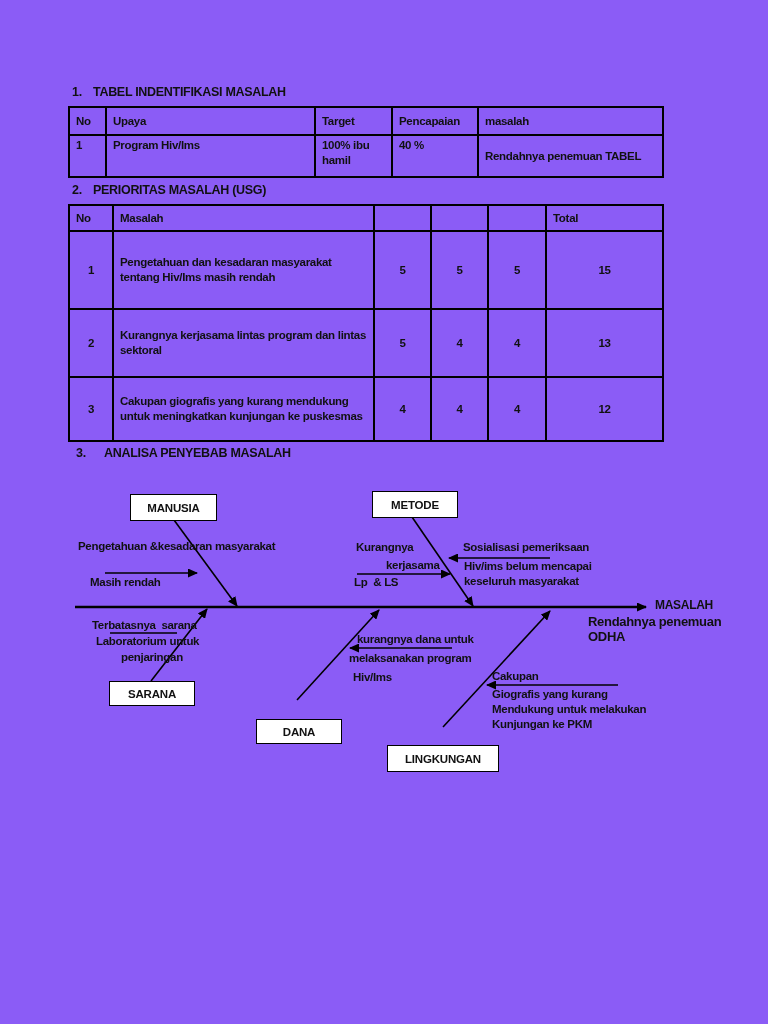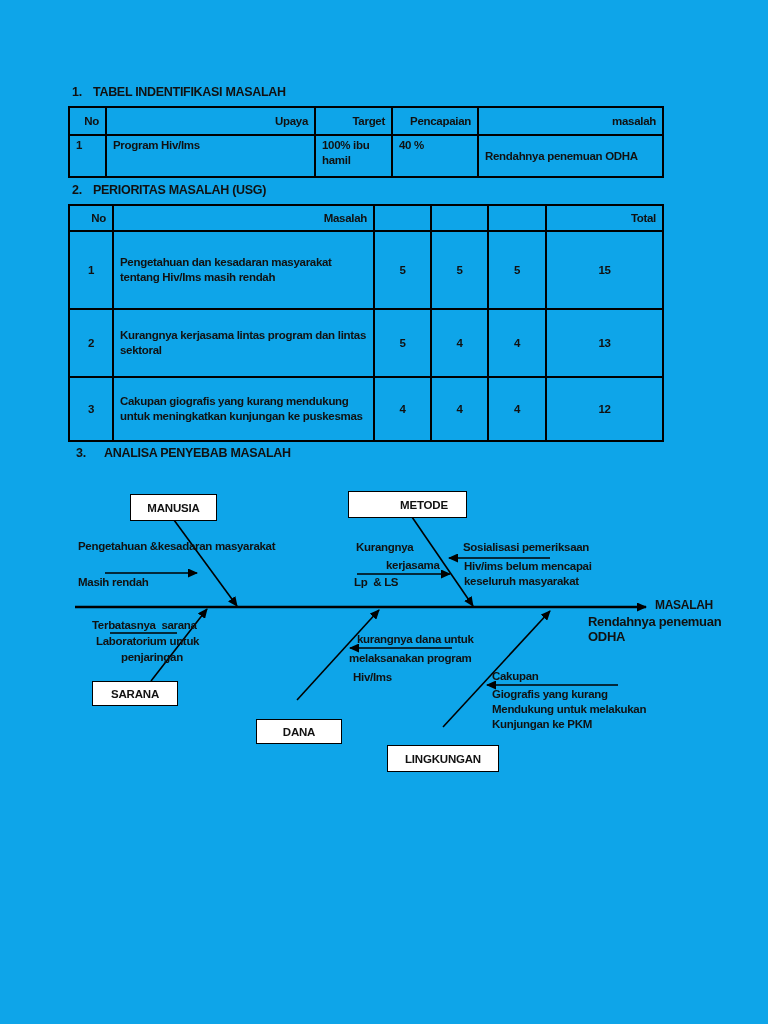--- a/index.html
+++ b/index.html
@@ -1,34 +1,34 @@
 <!DOCTYPE html>
 <html><head>
 <meta charset="utf-8">
 <style>
   html,body{margin:0;padding:0;background:#ffffff;}
   .page{
-    position:relative;width:768px;height:1024px;background:#0ea5e9;overflow:hidden;
+    position:relative;width:768px;height:1024px;background:#8b5cf6;overflow:hidden;
     font-family:"Liberation Sans",sans-serif;font-weight:bold;color:#111111;
     letter-spacing:-0.3px;
   }
   .heading{position:absolute;font-size:12.5px;line-height:15px;white-space:pre;}
   .heading .num{display:inline-block;}
   .h1pos{left:72px;top:85px;}
   .h2pos{left:72px;top:183px;}
   .h3pos{left:76px;top:446px;}
   .h1pos .num,.h2pos .num{width:21px;}
   .h3pos .num{width:28px;}
 
   table.doc{
     position:absolute;border-collapse:collapse;table-layout:fixed;width:594px;
     font-size:11.5px;line-height:15px;
   }
   table.doc th,table.doc td{border:2px solid #000;padding:2px 6px;overflow:hidden;}
-  table.doc th{text-align:right;vertical-align:middle;font-weight:bold;}
+  table.doc th{text-align:left;vertical-align:middle;font-weight:bold;}
   .t1{left:68px;top:106px;}
   .t1 td{vertical-align:top;text-align:left;height:36px;}
   .t1 td.vmid{vertical-align:middle;}
   .t1 th{height:22px;}
   .t2{left:68px;top:204px;}
   .t2 th{height:20px;}
   .t2 td{vertical-align:middle;}
   .t2 td.cnum{text-align:center;}
   .t2 td.mas{text-align:left;padding-right:2px;}
   .r1 td{height:72px;} .r2 td{height:62px;} .r3 td{height:58px;}
@@ -66,21 +66,21 @@
         <th>Pencapaian</th>
         <th>masalah</th>
       </tr>
     </thead>
     <tbody>
       <tr>
         <td>1</td>
         <td>Program Hiv/Ims</td>
         <td>100% ibu hamil</td>
         <td>40 %</td>
-        <td class="vmid">Rendahnya penemuan ODHA</td>
+        <td class="vmid">Rendahnya penemuan TABEL</td>
       </tr>
     </tbody>
   </table>
 
   <div class="heading h2pos"><span class="num">2.</span><span>PERIORITAS MASALAH (USG)</span></div>
 
   <table class="doc t2">
     <colgroup>
         <col style="width:44px">
         <col style="width:261px">
@@ -145,35 +145,35 @@
     <line x1="357" y1="574" x2="450" y2="574" stroke="#000" stroke-width="1.5" marker-end="url(#ah)"></line>
     <line x1="550" y1="558" x2="449" y2="558" stroke="#000" stroke-width="1.5" marker-end="url(#ah)"></line>
     <line x1="110" y1="633" x2="177" y2="633" stroke="#000" stroke-width="1.5"></line>
     <line x1="452" y1="648" x2="350" y2="648" stroke="#000" stroke-width="1.5" marker-end="url(#ah)"></line>
     <line x1="618" y1="685" x2="487" y2="685" stroke="#000" stroke-width="1.5" marker-end="url(#ah)"></line>
   </svg>
 
   <div class="fb-box" style="left:130px;top:494px;width:85px;height:25px;">
       <span>MANUSIA</span>
     </div>
-  <div class="fb-box" style="left:348px;top:491px;width:84px;height:25px;padding-left:33px;">
+  <div class="fb-box" style="left:372px;top:491px;width:84px;height:25px;">
       <span>METODE</span>
     </div>
-  <div class="fb-box" style="left:92px;top:681px;width:84px;height:23px;">
+  <div class="fb-box" style="left:109px;top:681px;width:84px;height:23px;">
       <span>SARANA</span>
     </div>
   <div class="fb-box" style="left:256px;top:719px;width:84px;height:23px;">
       <span>DANA</span>
     </div>
   <div class="fb-box" style="left:387px;top:745px;width:110px;height:25px;">
       <span>LINGKUNGAN</span>
     </div>
 
   <div class="lbl" style="left:78px;top:539px;">Pengetahuan &amp;kesadaran masyarakat</div>
-  <div class="lbl" style="left:78px;top:575px;">Masih rendah</div>
+  <div class="lbl" style="left:90px;top:575px;">Masih rendah</div>
 
   <div class="lbl" style="left:356px;top:540px;">Kurangnya</div>
   <div class="lbl" style="left:366px;top:558px;padding-left:20px;">kerjasama</div>
   <div class="lbl" style="left:354px;top:575px;">Lp  &amp; LS</div>
 
   <div class="lbl" style="left:463px;top:540px;">Sosialisasi pemeriksaan</div>
   <div class="lbl" style="left:464px;top:559px;">Hiv/ims belum mencapai</div>
   <div class="lbl" style="left:464px;top:574px;">keseluruh masyarakat</div>
 
   <div class="lbl lbl-effect" style="left:655px;top:598px;">MASALAH</div>

